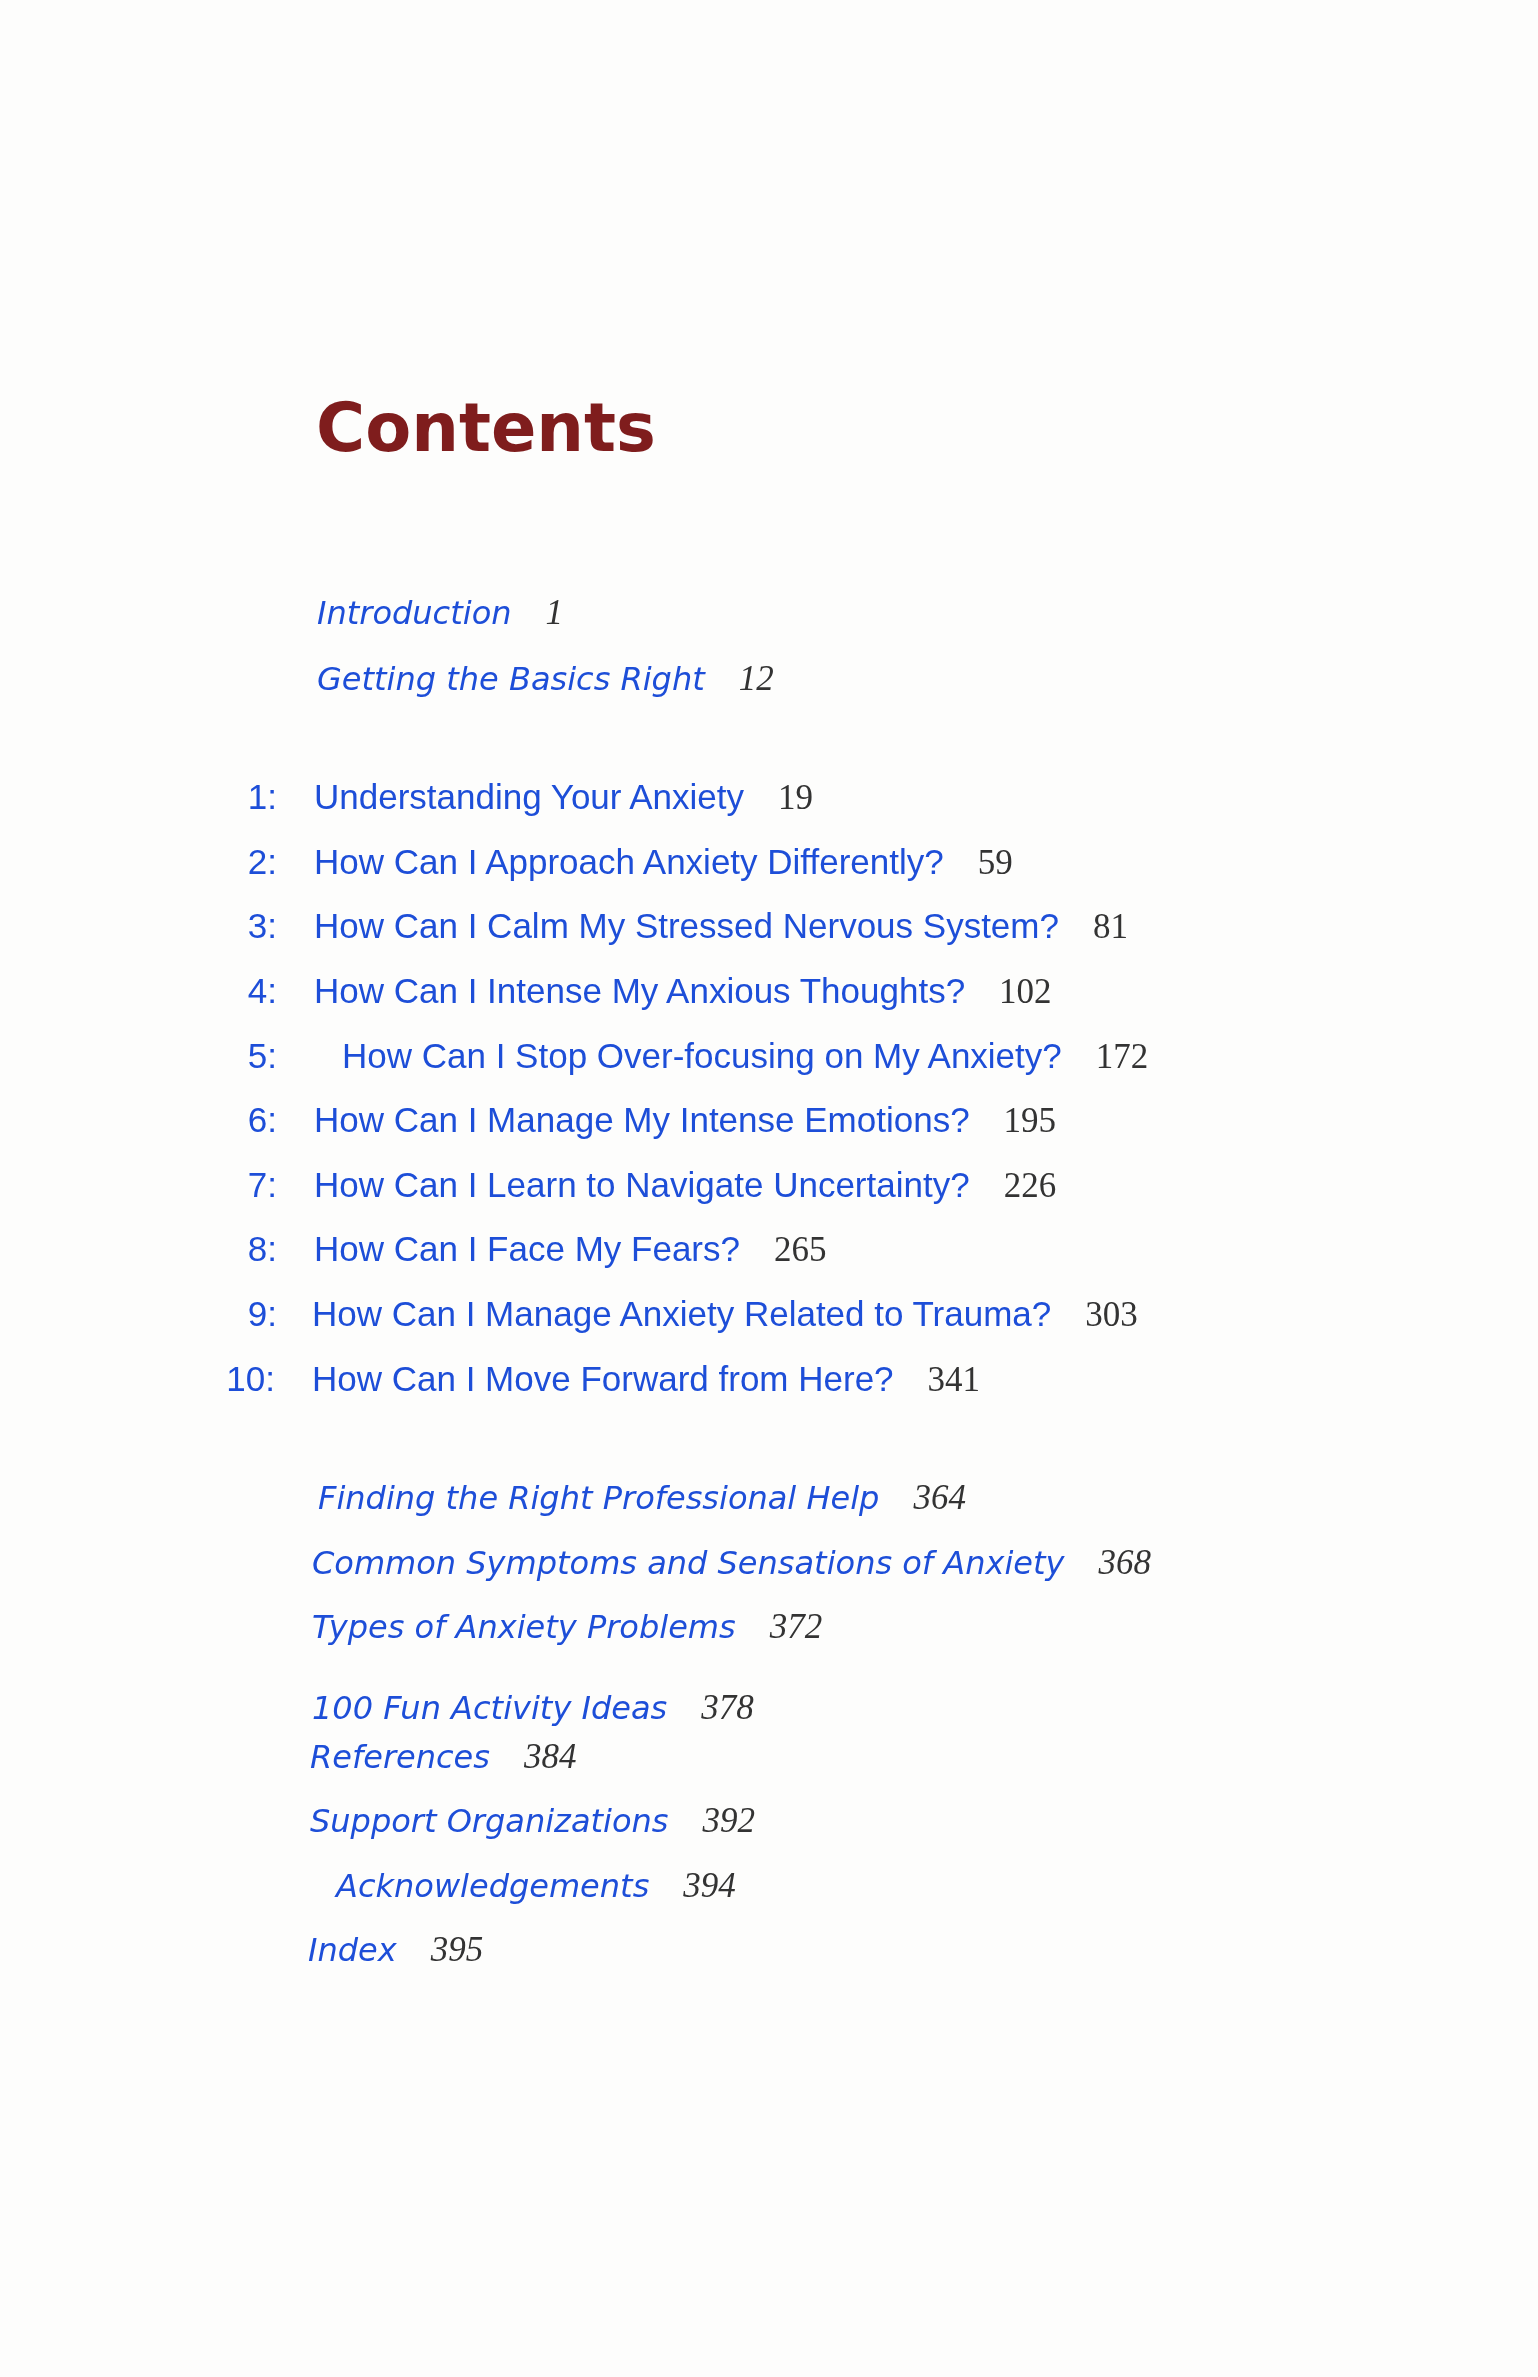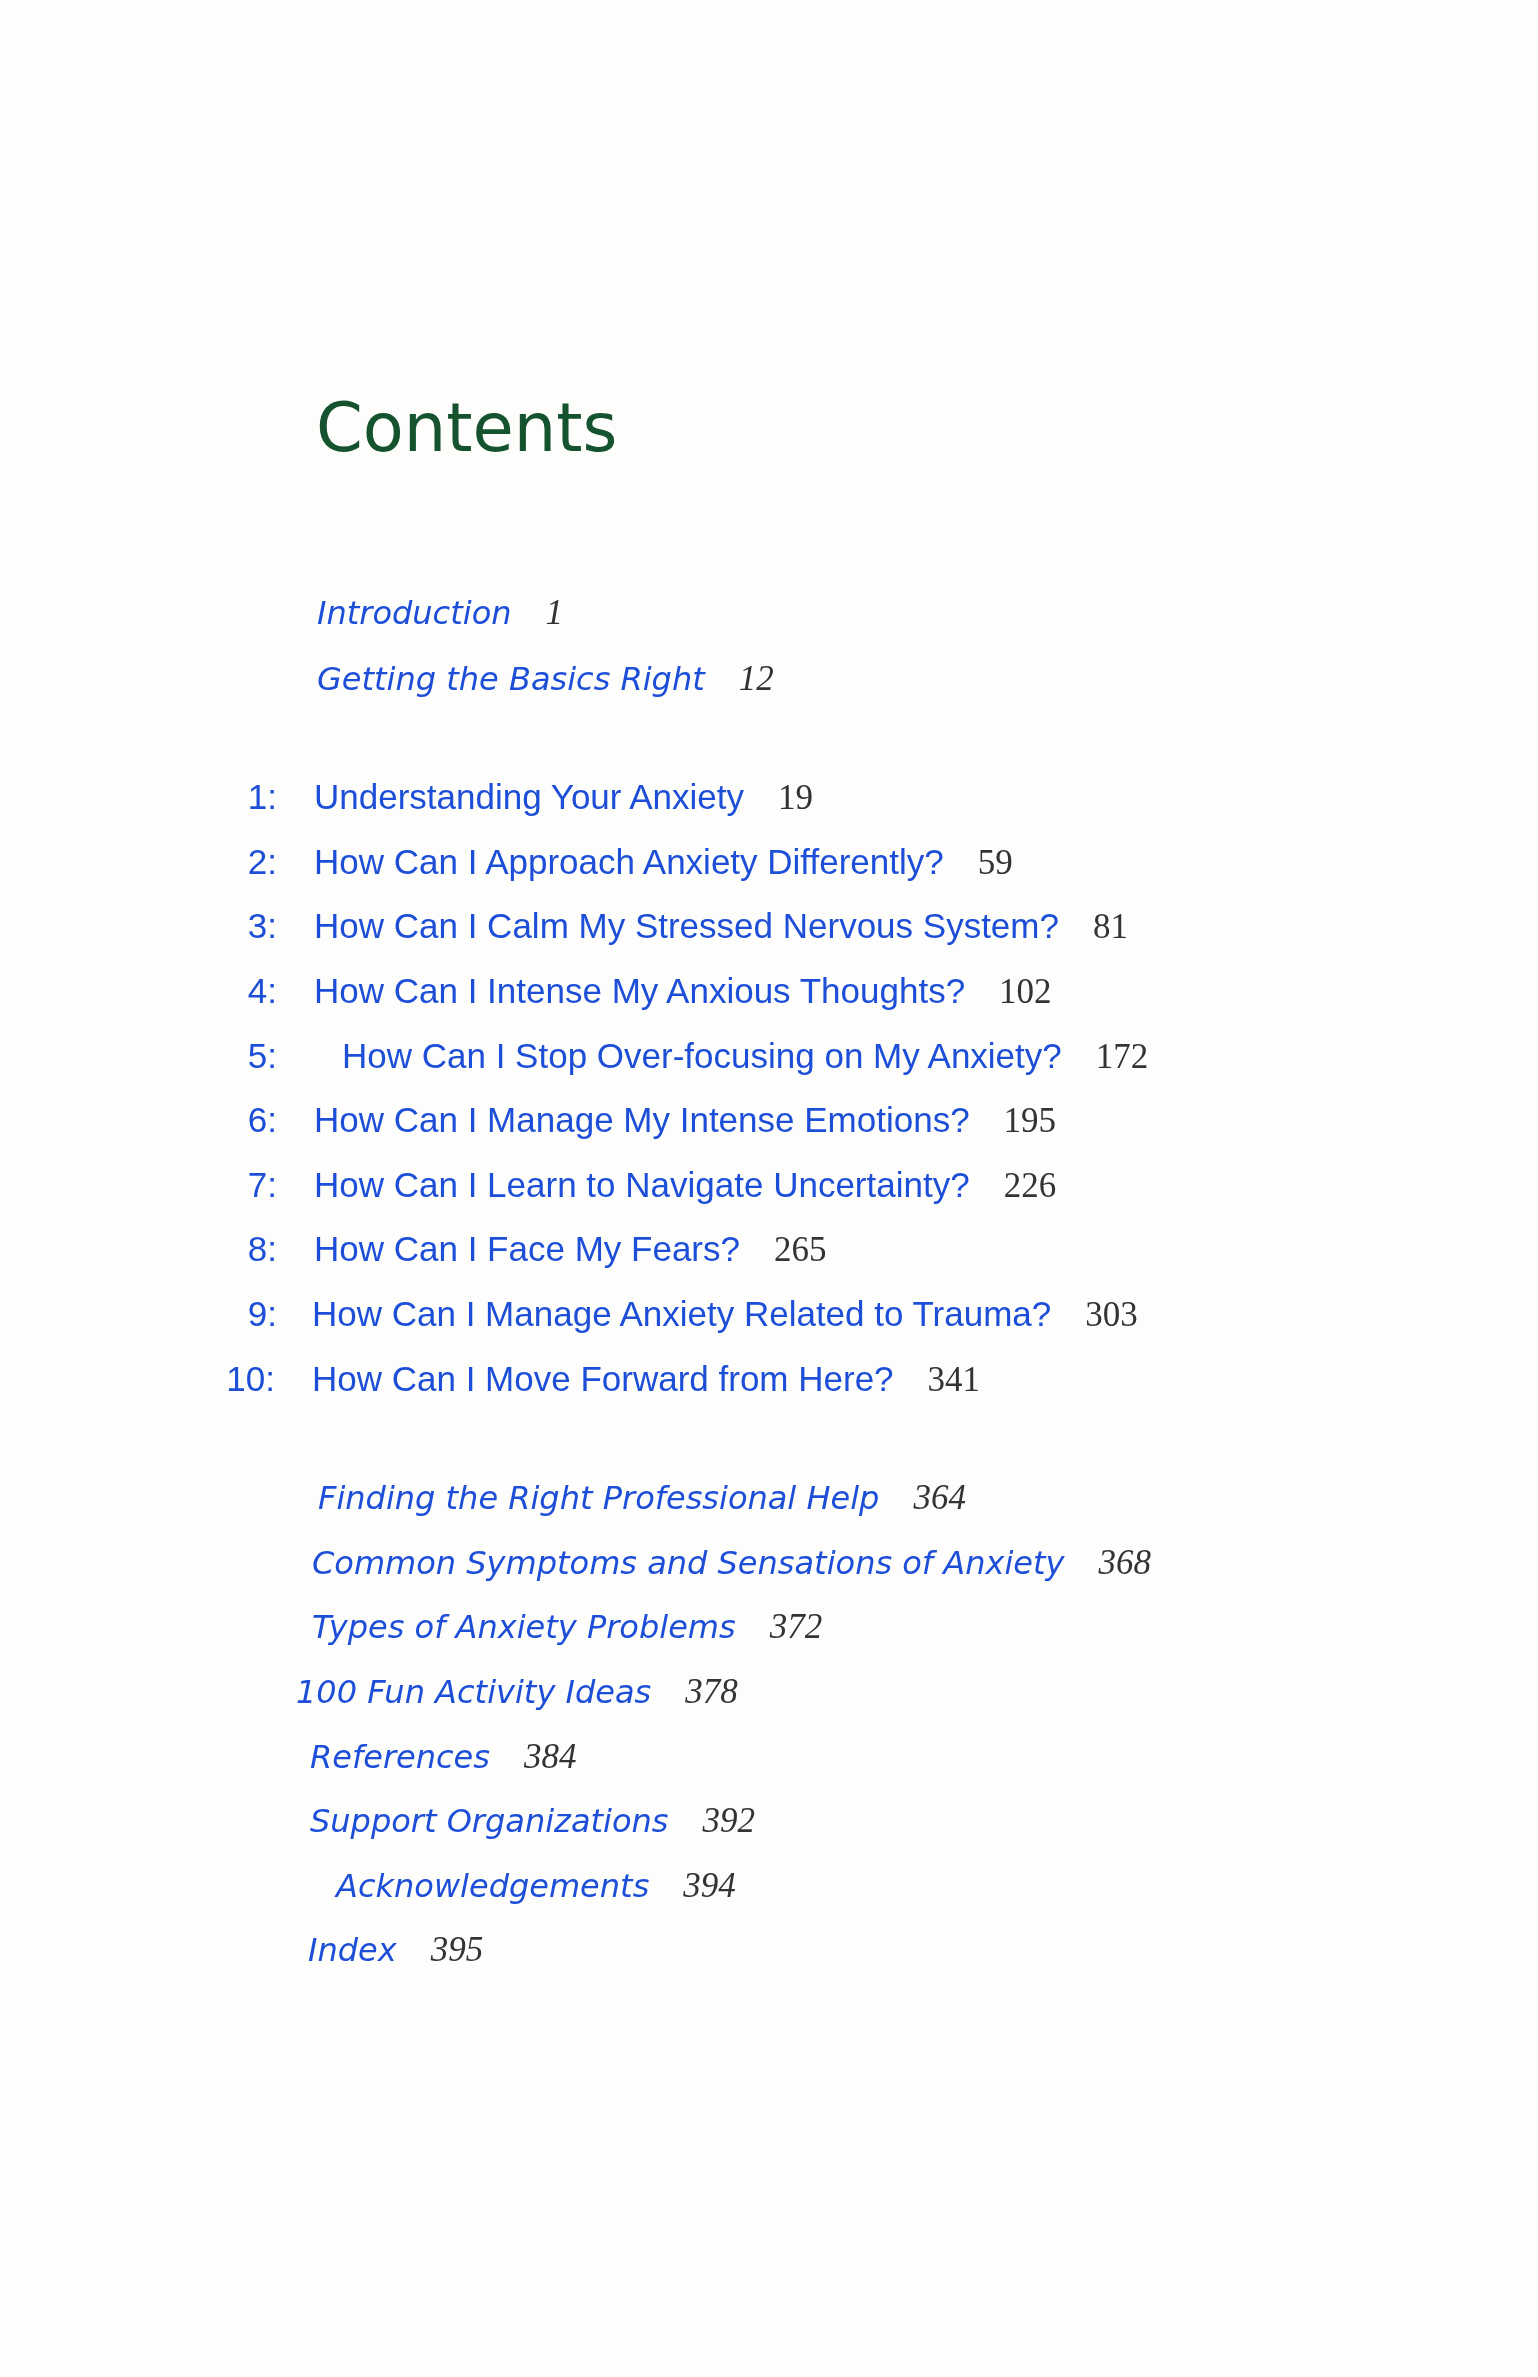--- a/index.html
+++ b/index.html
@@ -1,18 +1,18 @@
 <!DOCTYPE html>
 <html style="font-size:14px"><head>
 <meta charset="utf-8">
 <style>
   html, body { margin:0; padding:0; }
   body { width:1538px; height:2377px; background:#fdfdfc; position:relative; overflow:hidden;
          font-family:"DejaVu Sans", sans-serif; color:#2a2a2a; }
-  .title { position:absolute; left:316px; top:389px; font-size:67px; font-weight:normal; color:#14532d;
+  .title { position:absolute; left:316px; top:389px; font-size:67px; font-weight:bold; color:#7f1d1d;
            font-family:"DejaVu Sans", sans-serif; letter-spacing:0px; margin:0; }
   .entry { position:absolute; left:0; height:53px; white-space:nowrap; font-size:35px; line-height:53px; }
   .label { position:absolute; white-space:nowrap; }
   .italic .label { font-style:italic; }
   .num { position:absolute; width:62px; text-align:right; }
   .page { font-family:"Liberation Serif", serif; font-size:35px; margin-left:34px; color:#333; }
   .label-text { font-family:"Liberation Sans", sans-serif; font-size:35px; color:#1d4ed8; }
   .italic .label-text { font-family:"DejaVu Sans", sans-serif; font-size:32px; font-style:italic; }
 </style>
 </head>
@@ -71,21 +71,21 @@
 <div class="entry italic" style="top:1471px;">
   <span class="label" style="left:312px;margin-left:6px;"><span class="label-text">Finding the Right Professional Help</span><span class="page">364</span></span>
 </div>
 <div class="entry italic" style="top:1536px;">
   <span class="label" style="left:312px;"><span class="label-text">Common Symptoms and Sensations of Anxiety</span><span class="page">368</span></span>
 </div>
 <div class="entry italic" style="top:1600px;">
   <span class="label" style="left:312px;"><span class="label-text">Types of Anxiety Problems</span><span class="page">372</span></span>
 </div>
 <div class="entry italic" style="top:1665px;">
-  <span class="label" style="left:296px;"><span class="label-text">100 Fun Activity Ideas</span><span class="page">378</span></span>
+  <span class="label" style="left:312px;margin-top:16px;"><span class="label-text">100 Fun Activity Ideas</span><span class="page">378</span></span>
 </div>
 <div class="entry italic" style="top:1730px;">
   <span class="label" style="left:310px;"><span class="label-text">References</span><span class="page">384</span></span>
 </div>
 <div class="entry italic" style="top:1794px;">
   <span class="label" style="left:310px;"><span class="label-text">Support Organizations</span><span class="page">392</span></span>
 </div>
 <div class="entry italic" style="top:1859px;">
   <span class="label" style="left:308px;margin-left:28px;"><span class="label-text">Acknowledgements</span><span class="page">394</span></span>
 </div>

